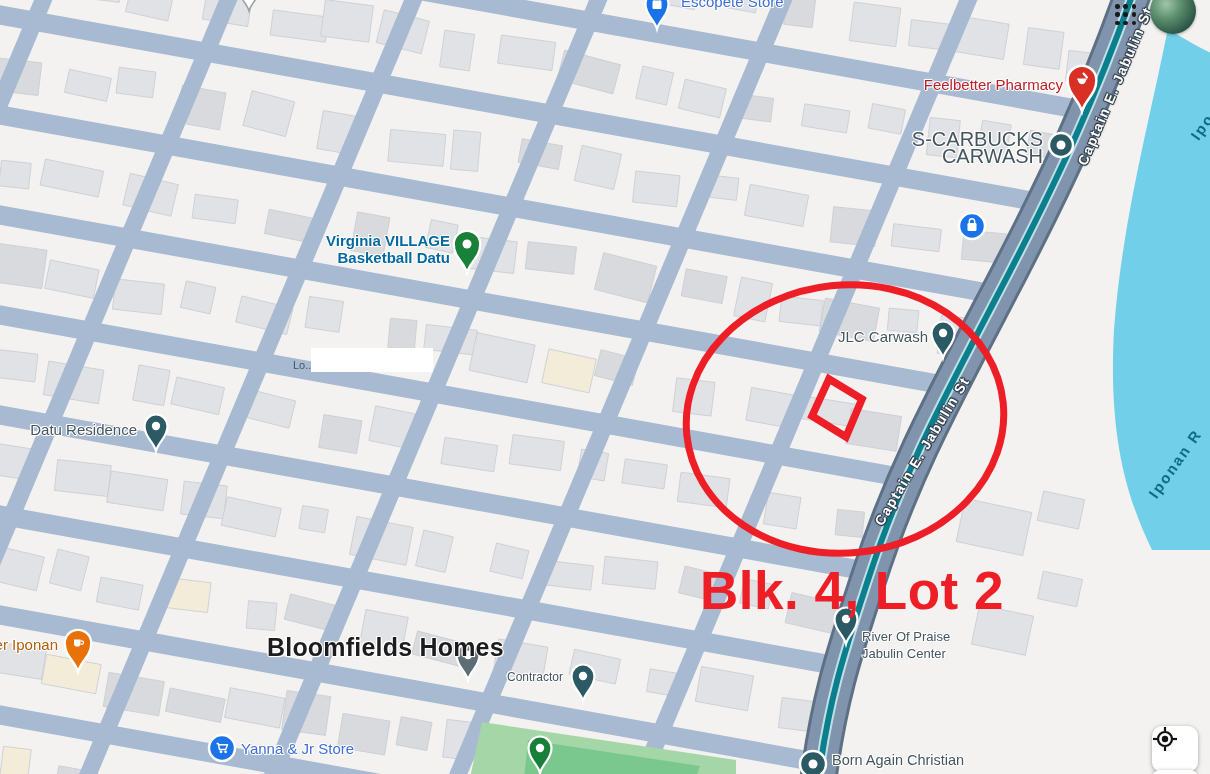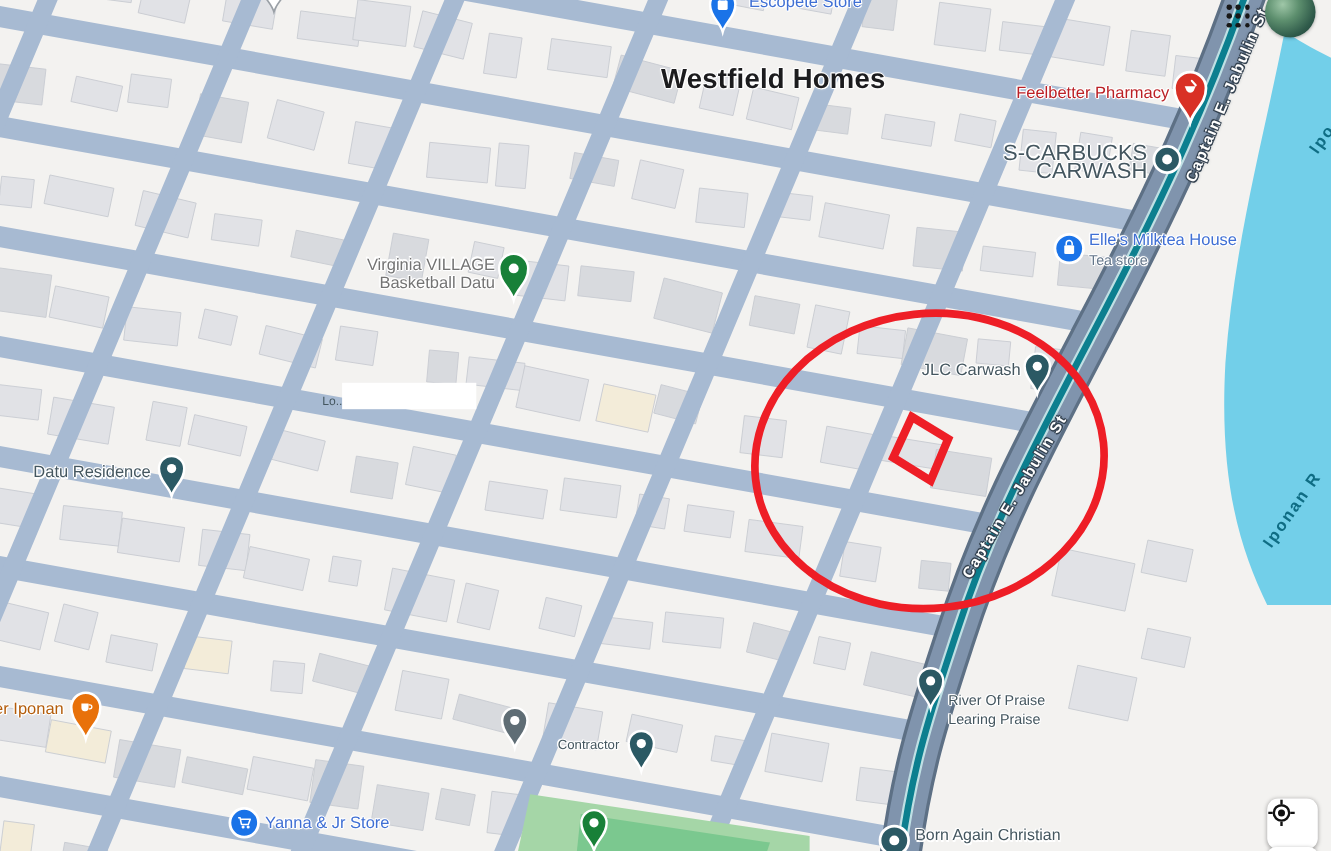--- a/index.html
+++ b/index.html
@@ -6,21 +6,21 @@
   .viewport{
     position:relative;width:1210px;height:774px;overflow:hidden;
     background:#f3f2f0;
     font-family:"Liberation Sans", sans-serif;
   }
   .viewport svg{position:absolute;left:0;top:0;}
   .lbl{position:absolute;white-space:nowrap;
     text-shadow:0 1px 0 #fff,1px 0 0 #fff,-1px 0 0 #fff,0 -1px 0 #fff,1px 1px 0 #fff,-1px -1px 0 #fff,0 0 3px #fff;}
   .poi-dark{color:#44565f;font-size:15px;}
   .poi-blue{color:#3f6fd4;font-size:15px;}
-  .poi-green{color:#737373;font-size:15px;font-weight:400;}
+  .poi-green{color:#0369a1;font-size:15px;font-weight:700;}
   .poi-red{color:#bb2025;font-size:15px;}
   .poi-orange{color:#b35c0a;font-size:15px;}
   .sub{color:#64768a;font-size:13px;}
   .two-line{line-height:17px;}
   .right{text-align:right;}
   .locality{color:#1c1c1e;font-size:25px;font-weight:bold;letter-spacing:.2px;}
   .street-label{position:absolute;color:#fff;font-size:14px;font-weight:bold;letter-spacing:1.5px;white-space:nowrap;
     text-shadow:-1px -1px 0 #33414f,1px -1px 0 #33414f,-1px 1px 0 #33414f,1px 1px 0 #33414f,0 0 3px #33414f;}
   .river-label{position:absolute;color:#0f6d84;font-size:15px;letter-spacing:2px;white-space:nowrap;font-weight:bold;text-shadow:none;}
   .annotation-text{position:absolute;left:700px;top:560px;color:#ee1e26;font-size:53px;font-weight:bold;letter-spacing:.5px;white-space:nowrap;}
@@ -341,56 +341,53 @@
 
   <div class="lbl poi-blue" style="left:681px;top:-7px;">Escopete Store</div>
 
   <div class="lbl poi-red right" style="right:147px;top:76px;">Feelbetter Pharmacy</div>
 
   <div class="lbl poi-dark right two-line" style="right:167px;top:131px;font-size:20px;">
     <div>S-CARBUCKS</div>
     <div>CARWASH</div>
   </div>
 
-  <div class="lbl" style="left:990px;top:210px;line-height:18px;">
-    <div class="poi-blue">Elle's Milktea House</div>
-    <div class="sub">Tea store</div>
-  </div>
 
   <div class="lbl poi-green right two-line" style="right:760px;top:232px;">
     <div>Virginia VILLAGE</div>
     <div>Basketball Datu</div>
   </div>
 
   <div class="lbl poi-dark right" style="right:282px;top:328px;margin-left:20px;">JLC Carwash</div>
 
   <div class="lbl poi-dark right" style="right:1073px;top:421px;">Datu Residence</div>
 
   <div class="lbl poi-dark two-line" style="left:862px;top:628px;font-size:13px;">
     <div>River Of Praise</div>
-    <div>Learing Praise</div>
+    <div>Jabulin Center</div>
   </div>
 
   <div class="lbl poi-dark right" style="right:647px;top:670px;font-size:12px;">Contractor</div>
 
   <div class="lbl poi-orange right" style="right:1152px;top:636px;">ser Iponan</div>
 
   <div class="lbl poi-blue" style="left:241px;top:740px;">Yanna &amp; Jr Store</div>
 
   <div class="lbl poi-dark" style="left:832px;top:752px;font-size:14.5px;">Born Again Christian</div>
 
   <div class="redaction-frag">Lo...</div>
   <div class="redaction"></div>
 
-  <div class="lbl locality" style="left:601px;top:58px;">Westfield Homes</div>
+  <div class="lbl locality" style="left:267px;top:633px;">Bloomfields Homes</div>
 
   <svg width="1210" height="774" viewBox="0 0 1210 774" style="pointer-events:none;">
     <ellipse cx="845" cy="419" rx="159" ry="134" transform="rotate(-6 845 419)" fill="none" stroke="#ee1e26" stroke-width="7"></ellipse>
     <polygon points="829,379 862,399 846,437 812,416" fill="none" stroke="#ee1e26" stroke-width="7.5" stroke-linejoin="miter"></polygon>
   </svg>
+  <div class="annotation-text">Blk. 4, Lot 2</div>
 
   <div class="apps-grid">
     <span></span>
       <span></span>
       <span></span>
     <span></span>
       <span></span>
       <span></span>
     <span></span>
       <span></span>

